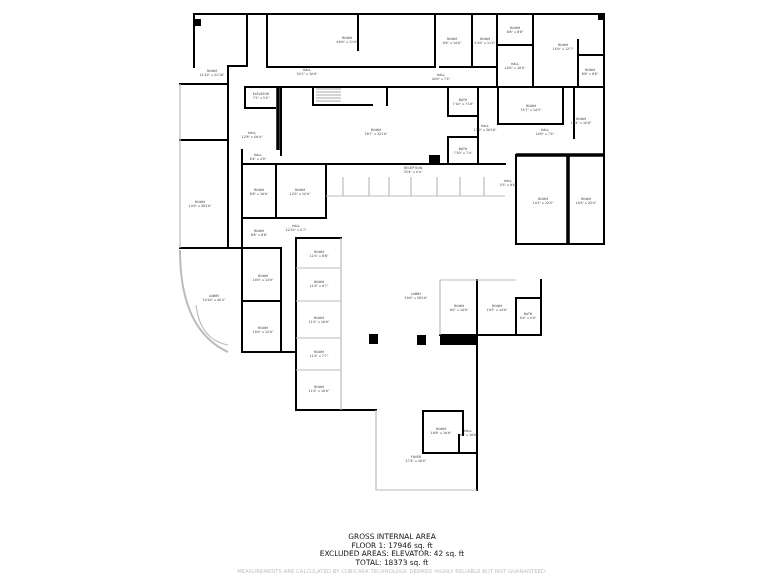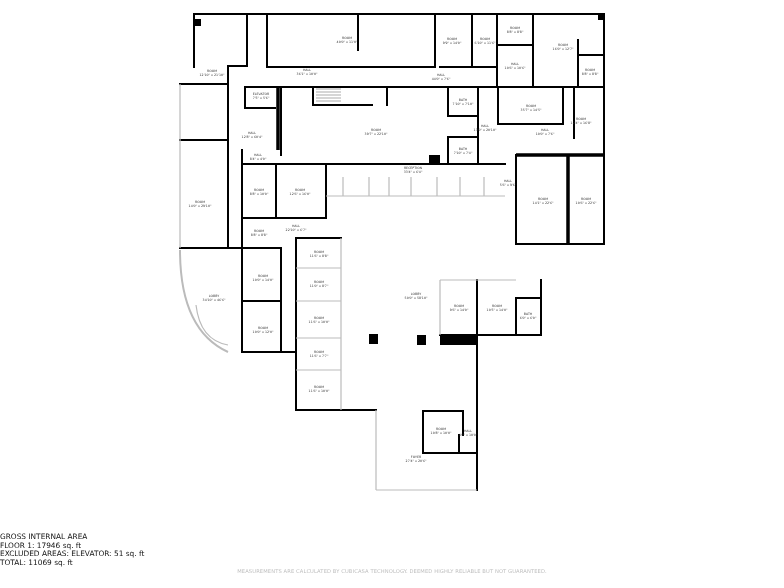--- a/index.html
+++ b/index.html
@@ -1,20 +1,20 @@
 <!DOCTYPE html>
 <html><head>
 <meta charset="utf-8">
 <style>
   html,body{margin:0;padding:0;background:#fff;}
   body{width:784px;height:588px;position:relative;overflow:hidden;font-family:"DejaVu Sans",sans-serif;}
   #plan{position:absolute;left:0;top:0;width:784px;height:520px;}
   .lbl{position:absolute;font-size:3.2px;color:#333;text-align:center;line-height:4px;transform:translate(-50%,-50%);white-space:nowrap;}
   .lbl .dim{display:block;}
-  .summary{position:absolute;left:0;top:533px;width:784px;font-size:7.4px;line-height:8.6px;color:#111;}
+  .summary{position:absolute;left:0;top:533px;width:784px;text-align:center;font-size:7.4px;line-height:8.6px;color:#111;}
   .disclaimer{position:absolute;left:0;top:568px;width:784px;text-align:center;font-size:5.2px;color:#bdbdbd;letter-spacing:0.1px;}
 </style>
 </head>
 <body>
 
 <svg id="plan" viewBox="0 0 784 520" xmlns="http://www.w3.org/2000/svg">
   <g stroke="#000" stroke-width="2" fill="none" stroke-linecap="square">
 
     <line x1="194" y1="14" x2="604" y2="14"></line>
     <line x1="194" y1="14" x2="194" y2="67"></line>
@@ -179,16 +179,16 @@
     <div class="lbl" style="left: 497px; top: 308px;"><span>ROOM</span><span class="dim">10'5" x 14'0"</span></div>
     <div class="lbl" style="left: 528px; top: 316px;"><span>BATH</span><span class="dim">6'0" x 6'0"</span></div>
     <div class="lbl" style="left: 441px; top: 431px;"><span>ROOM</span><span class="dim">10'8" x 10'0"</span></div>
     <div class="lbl" style="left: 468px; top: 433px;"><span>HALL</span><span class="dim">4'0" x 10'0"</span></div>
     <div class="lbl" style="left: 416px; top: 459px;"><span>FOYER</span><span class="dim">27'4" x 20'6"</span></div>
   </div>
 
 <div class="summary">
   <div>GROSS INTERNAL AREA</div>
   <div>FLOOR 1: 17946 sq. ft</div>
-  <div>EXCLUDED AREAS: ELEVATOR: 51 sq. ft</div>
-  <div>TOTAL: 11069 sq. ft</div>
+  <div>EXCLUDED AREAS: ELEVATOR: 42 sq. ft</div>
+  <div>TOTAL: 18373 sq. ft</div>
 </div>
 <div class="disclaimer">MEASUREMENTS ARE CALCULATED BY CUBICASA TECHNOLOGY. DEEMED HIGHLY RELIABLE BUT NOT GUARANTEED.</div>
 
 </body></html>

